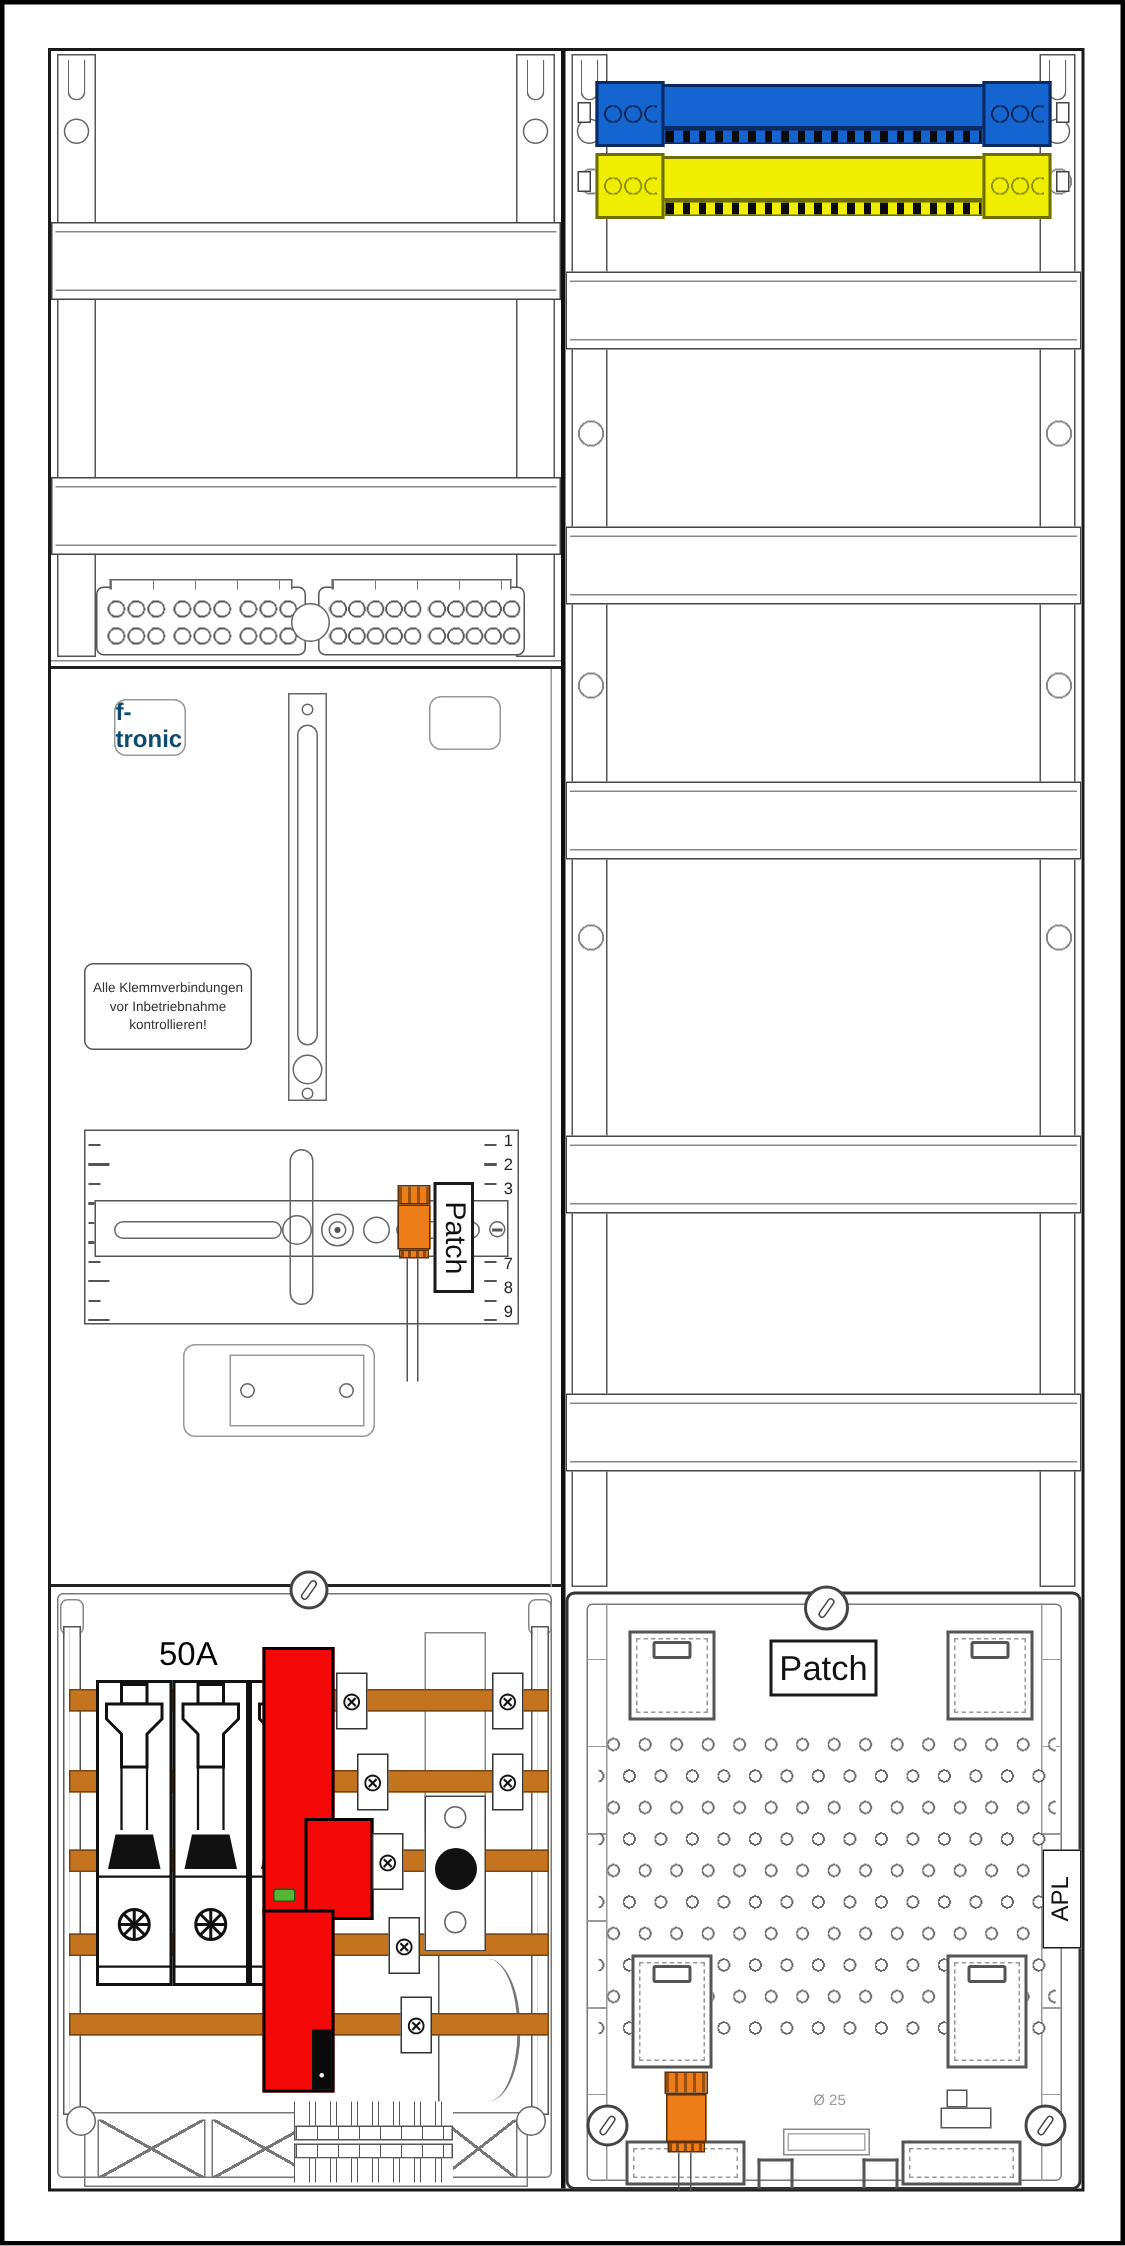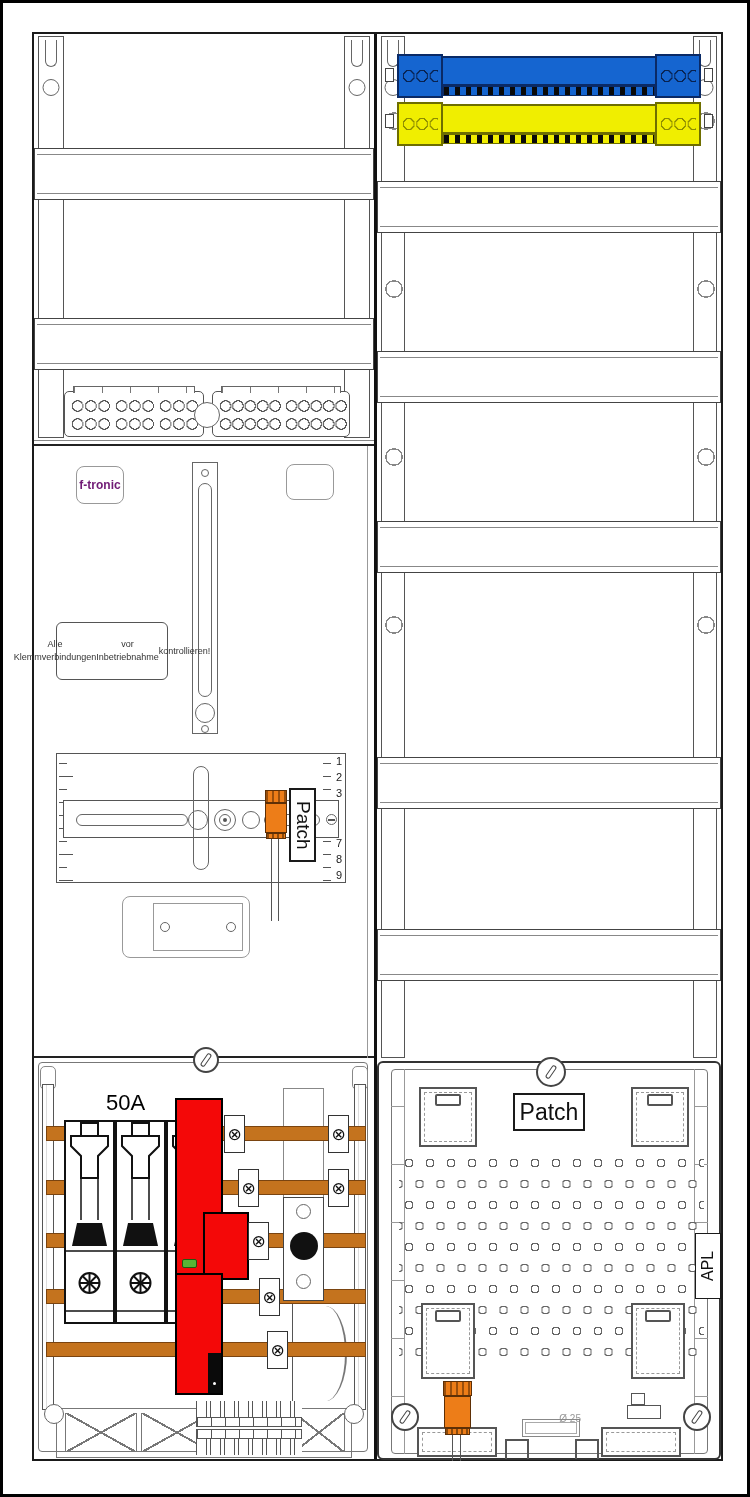--- a/index.html
+++ b/index.html
@@ -108,32 +108,32 @@
         <div class="tgroup" style="left:6px;top:5px;width:62px;height:36px;background-size:12.4px 18px"></div>
         <div class="tgroup" style="left:72px;top:5px;width:62px;height:36px;background-size:12.4px 18px"></div>
       </div>
       <div class="circ" style="left:160px;top:368px;width:26px;height:26px;border-width:1.5px"></div>
       <div class="abs" style="left:0;top:406px;width:340px;height:1px;background:#888"></div>
     </div>
 
     <div class="abs" style="left:0;top:412px;width:340px;height:612px;border-bottom:2px solid #222;box-sizing:border-box">
       <div class="abs" style="left:333px;top:0;height:612px;border-left:1px solid #999"></div>
       <div class="abs" style="left:42px;top:20px;width:48px;height:38px;border:1.5px solid #999;border-radius:8px;box-sizing:border-box;display:flex;align-items:center;justify-content:center">
-        <span style="font-size:12px;font-weight:700;color:#701a75">f-tronic</span>
+        <span style="font-size:16px;font-weight:700;color:#0c4a6e">f-tronic</span>
       </div>
       <div class="abs" style="left:252px;top:18px;width:48px;height:36px;border:1.5px solid #999;border-radius:8px;box-sizing:border-box"></div>
 
       <div class="abs" style="left:158px;top:16px;width:26px;height:272px;border:1px solid #666;background:#fff;box-sizing:border-box">
         <div class="circ" style="left:8px;top:6px;width:8px;height:8px"></div>
         <div class="slot" style="left:5px;top:20px;width:14px;height:214px"></div>
         <div class="circ" style="left:2px;top:240px;width:20px;height:20px"></div>
         <div class="circ" style="left:8px;top:262px;width:8px;height:8px"></div>
       </div>
 
-      <div class="abs" style="left:22px;top:176px;width:112px;height:58px;border:1.2px solid #555;border-radius:6px;box-sizing:border-box;display:flex;flex-direction:row;align-items:center;justify-content:center;text-align:center">
+      <div class="abs" style="left:22px;top:196px;width:112px;height:58px;border:1.2px solid #555;border-radius:6px;box-sizing:border-box;display:flex;flex-direction:column;align-items:center;justify-content:center;text-align:center">
         <div style="font-size:9px;color:#333;line-height:1.4">Alle Klemmverbindungen</div>
         <div style="font-size:9px;color:#333;line-height:1.4">vor Inbetriebnahme</div>
         <div style="font-size:9px;color:#333;line-height:1.4">kontrollieren!</div>
       </div>
 
       <div class="abs" style="left:22px;top:307px;width:290px;height:130px;border:1.5px solid #555;background:#fff;box-sizing:border-box">
         <div class="ticksL" style="left:2px;top:3px;width:14px;height:124px"></div>
         <div class="ticksR" style="right:14px;top:3px;width:8px;height:124px"></div>
         <span class="rnum" style="top:2px">1</span>
         <span class="rnum" style="top:18px">2</span>
@@ -317,21 +317,21 @@
       <div class="label-box rot-ccw" style="left:316px;top:170px;width:26px;height:66px;border-width:1.5px;font-size:16px;z-index:4">APL</div>
 
       <div class="orangeblk abs" style="left:64px;top:318px;width:29px;height:62px;z-index:4">
         <div class="cap" style="left:0;top:0;width:29px;height:15px"></div>
         <div class="body" style="left:1px;top:15px;width:27px;height:32px"></div>
         <div class="teeth" style="left:2px;top:47px;width:25px;height:7px"></div>
         <div class="wire" style="left:9px;top:54px;height:26px"></div>
         <div class="wire" style="left:17px;top:54px;height:26px"></div>
       </div>
 
-      <div class="abs" style="left:146px;top:350px;width:56px;text-align:right;font-size:10px;color:#999">Ø 25</div>
+      <div class="abs" style="left:146px;top:332px;width:56px;text-align:center;font-size:10px;color:#999">Ø 25</div>
       <div class="abs" style="left:143px;top:356px;width:58px;height:18px;border:1px solid #888;box-sizing:border-box">
         <div class="abs" style="left:2px;top:2px;right:2px;bottom:2px;border:1px solid #aaa"></div>
       </div>
 
       <div class="abs" style="left:248px;top:330px;width:36px;height:26px">
         <div class="abs" style="left:0;top:12px;width:34px;height:14px;border:1.5px solid #555;box-sizing:border-box"></div>
         <div class="abs" style="left:4px;top:0;width:14px;height:12px;border:1.5px solid #555;box-sizing:border-box"></div>
       </div>
 
       <div class="cut" style="left:38px;top:364px;width:80px;height:30px"></div>

